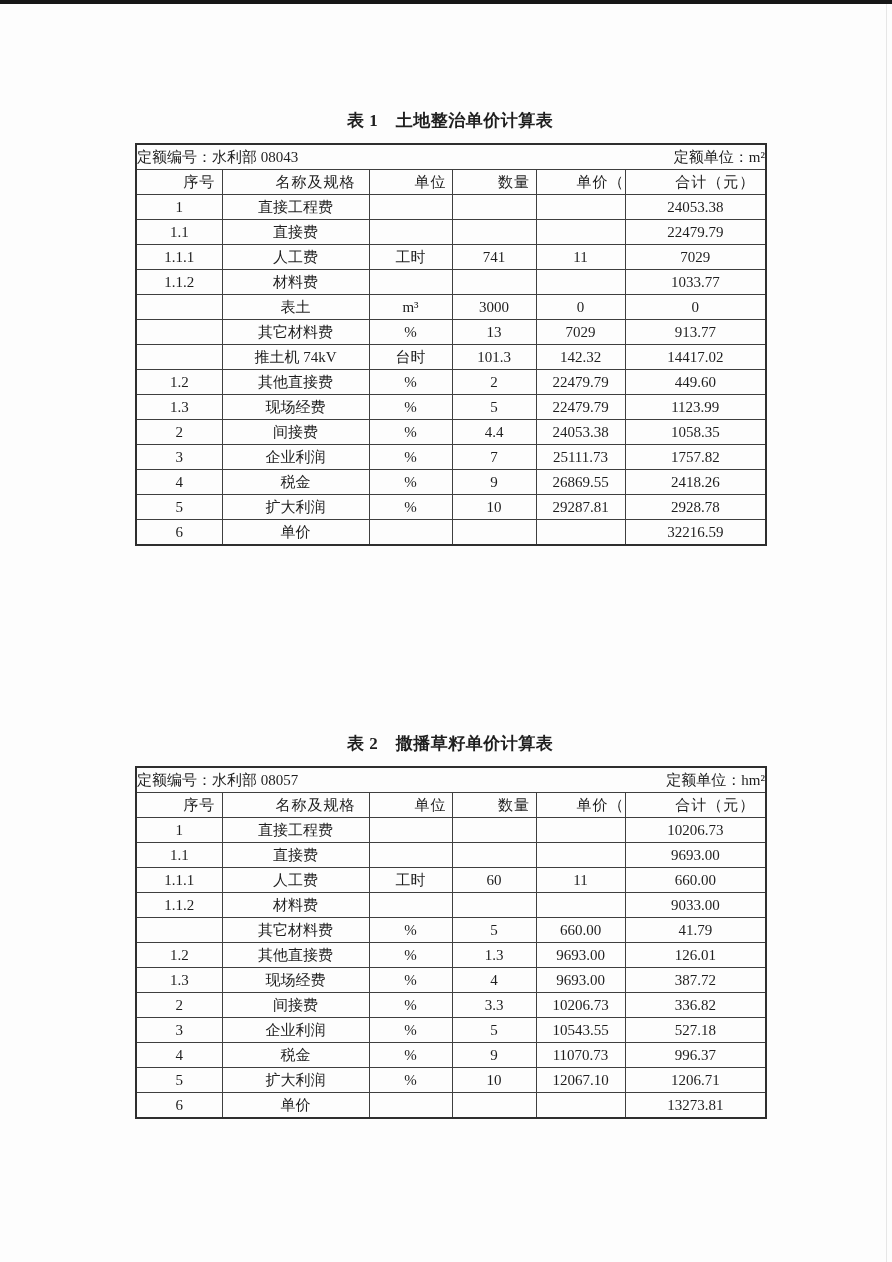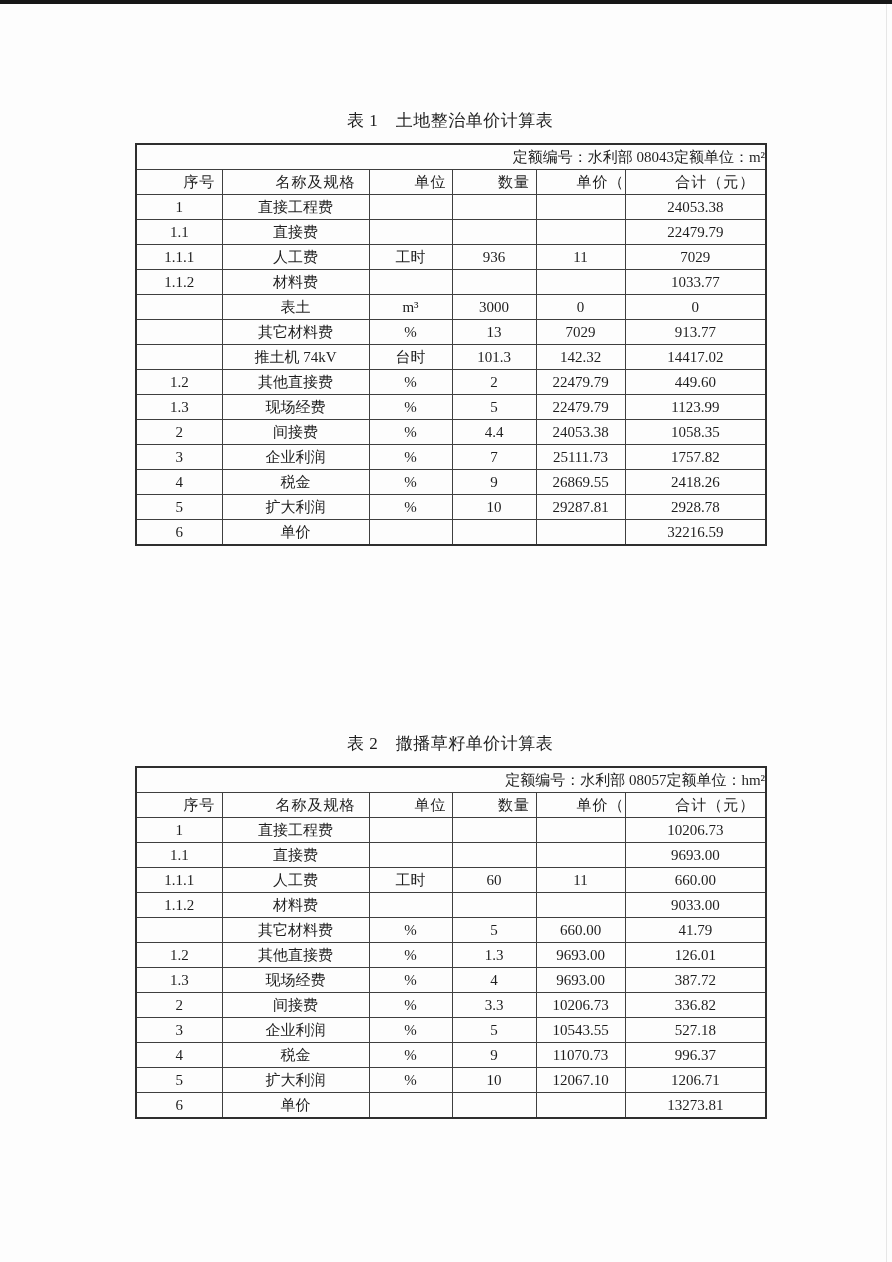--- a/index.html
+++ b/index.html
@@ -23,21 +23,21 @@
     width: 1px; height: 1258px;
     background: #e6e6e6;
   }
   .table-block {
     position: absolute; left: 135px; width: 630px;
   }
   #block-1 { top: 108px; }
   #block-2 { top: 731px; }
   .tbl-title {
     margin: 0 0 9px 0;
-    font-size: 17px; font-weight: normal;
+    font-size: 17px; font-weight: bold;
     text-align: center; line-height: 26px;
     letter-spacing: 0.5px;
   }
   table.calc {
     border-collapse: collapse;
     width: 630px;
     table-layout: fixed;
     border: 2px solid #2e2e2e;
   }
   table.calc td {
@@ -51,21 +51,21 @@
   }
   table.calc tr.head-row td { letter-spacing: 1px; padding-left: 40px; }
   col.c0 { width: 86px; }
   col.c1 { width: 147px; }
   col.c2 { width: 83px; }
   col.c3 { width: 84px; }
   col.c4 { width: 89px; }
   col.c5 { width: 141px; }
   td.quota-cell { padding: 0 9px; text-align: left; }
   .quota-flex {
-    display: flex; justify-content: flex-end; align-items: center;
+    display: flex; justify-content: space-between; align-items: center; gap: 8px;
   }
 </style>
 </head>
 <body>
 
 <div class="top-rule"></div>
 <div class="right-edge"></div>
 
 <section class="table-block" id="block-1">
   <h2 class="tbl-title">表 1　土地整治单价计算表</h2>
@@ -108,21 +108,21 @@
           <td>直接费</td>
           <td></td>
           <td></td>
           <td></td>
           <td>22479.79</td>
         </tr>
         <tr>
           <td>1.1.1</td>
           <td>人工费</td>
           <td>工时</td>
-          <td>936</td>
+          <td>741</td>
           <td>11</td>
           <td>7029</td>
         </tr>
         <tr>
           <td>1.1.2</td>
           <td>材料费</td>
           <td></td>
           <td></td>
           <td></td>
           <td>1033.77</td>

